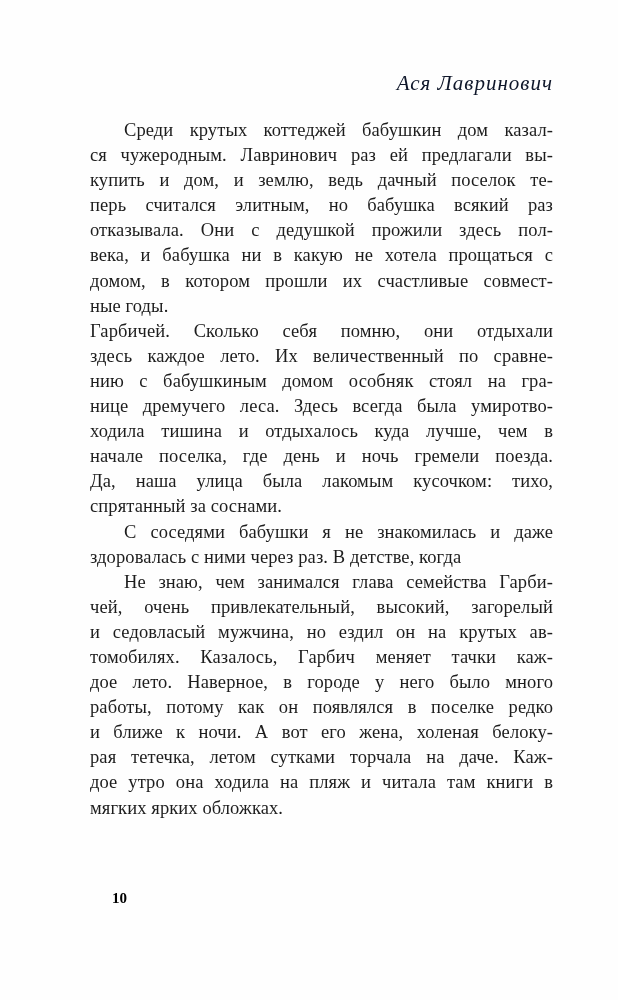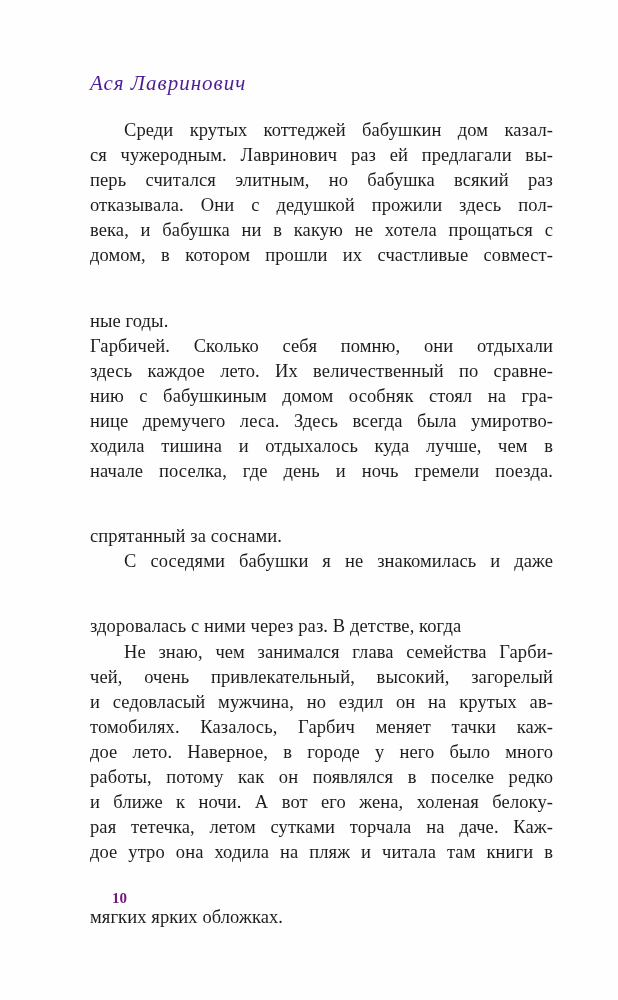--- a/index.html
+++ b/index.html
@@ -14,74 +14,76 @@
     background: #fefefe;
     font-family: "Liberation Serif", serif;
     color: #1d1d1d;
     overflow: hidden;
   }
   .running-header {
     position: absolute;
     left: 90px;
     top: 71px;
     width: 463px;
-    text-align: left;
+    text-align: right;
     font-style: italic;
     font-size: 21px;
     letter-spacing: 1px;
-    color: #4c1d95;
+    color: #0f172a;
   }
   .body-text {
     position: absolute;
     left: 90px;
     top: 118px;
     width: 463px;
     font-size: 18.5px;
     line-height: 25.1px;
     letter-spacing: 0.1px;
   }
   .para { margin: 0; padding: 0; }
   .line {
     text-align: justify;
     text-align-last: justify;
   }
   .line.para-start { text-indent: 34px; }
-  .line.para-end { text-align-last: left; margin-top: 40px; }
+  .line.para-end { text-align-last: left; }
   .page-number {
     position: absolute;
     left: 112px;
     top: 890px;
     font-size: 15px;
     font-weight: bold;
-    color: #701a75;
+    color: #000000;
   }
 </style>
 </head>
 <body>
 
 <div class="page">
   <div class="running-header">Ася Лавринович</div>
 
   <div class="body-text">
       <div class="para">
         <div class="line para-start">Среди крутых коттеджей бабушкин дом казал-</div>
         <div class="line">ся чужеродным. Лавринович раз ей предлагали вы-</div>
+        <div class="line">купить и дом, и землю, ведь дачный поселок те-</div>
         <div class="line">перь считался элитным, но бабушка всякий раз</div>
         <div class="line">отказывала. Они с дедушкой прожили здесь пол-</div>
         <div class="line">века, и бабушка ни в какую не хотела прощаться с</div>
         <div class="line">домом, в котором прошли их счастливые совмест-</div>
         <div class="line para-end">ные годы.</div>
       </div>
       <div class="para">
         <div class="line">Гарбичей. Сколько себя помню, они отдыхали</div>
         <div class="line">здесь каждое лето. Их величественный по сравне-</div>
         <div class="line">нию с бабушкиным домом особняк стоял на гра-</div>
         <div class="line">нице дремучего леса. Здесь всегда была умиротво-</div>
         <div class="line">ходила тишина и отдыхалось куда лучше, чем в</div>
         <div class="line">начале поселка, где день и ночь гремели поезда.</div>
+        <div class="line">Да, наша улица была лакомым кусочком: тихо,</div>
         <div class="line para-end">спрятанный за соснами.</div>
       </div>
       <div class="para">
         <div class="line para-start">С соседями бабушки я не знакомилась и даже</div>
         <div class="line para-end">здоровалась с ними через раз. В детстве, когда</div>
       </div>
       <div class="para">
         <div class="line para-start">Не знаю, чем занимался глава семейства Гарби-</div>
         <div class="line">чей, очень привлекательный, высокий, загорелый</div>
         <div class="line">и седовласый мужчина, но ездил он на крутых ав-</div>

